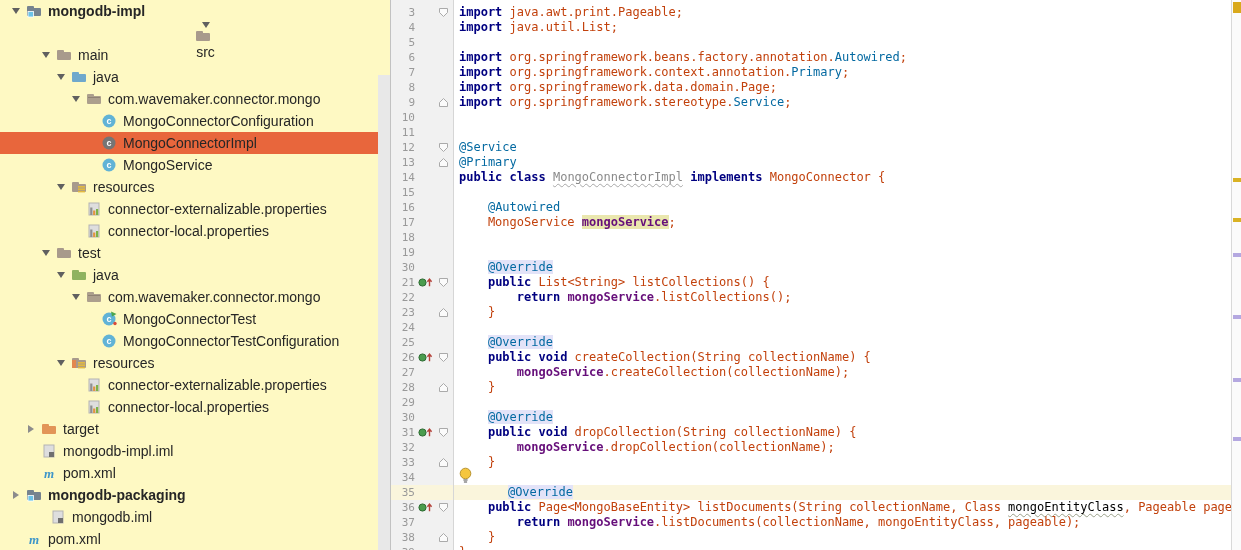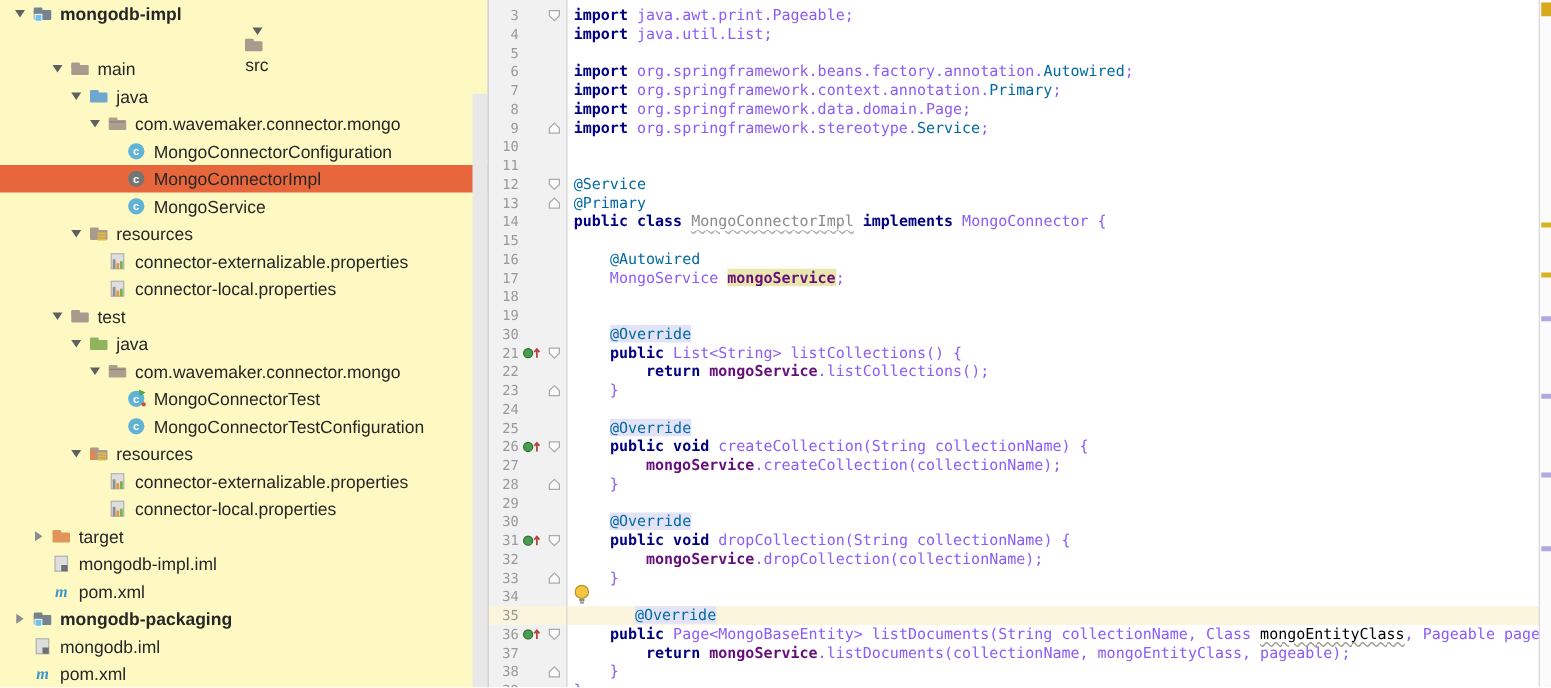--- a/index.html
+++ b/index.html
@@ -24,21 +24,21 @@
   #lines{position:absolute;left:0;top:5px;width:100%;}
   .line{position:relative;height:15px;display:flex;align-items:center;font-family:"DejaVu Sans Mono",monospace;font-size:12px;line-height:15px;}
   .line.caret{background:#faf5dc;gap:20px;}
   .line.caret::before{content:'';position:absolute;left:62px;top:0;bottom:0;width:1px;background:#d6d6d6;}
   .gut{flex:none;width:63px;display:flex;align-items:center;height:15px;}
   .num{width:24px;text-align:right;color:#999;font-size:11px;font-family:"DejaVu Sans Mono",monospace;}
   .ovrslot{width:21px;height:11px;display:flex;justify-content:center;}
   .foldslot{width:14px;height:11px;display:flex;justify-content:center;}
   .codecell{flex:1;padding-left:5px;white-space:pre;overflow:visible;}
   .sk{color:#000080;font-weight:bold;}
-  .sp{color:#8b5cf6;margin-top:39px;}
+  .sp{color:#c2410c;margin-top:39px;}
   .sa{color:#0369a1;}
   .hlr{background:#e3e3f8;}
   .sf{color:#660e7a;font-weight:bold;}
   .hld{background:#eae7ae;}
   .sg{color:#8a8a8a;text-decoration:underline wavy #a8a8a8 1px;text-underline-offset:2px;}
   .sw{color:#000000;text-decoration:underline wavy #9aa089 1px;text-underline-offset:2px;}
   .bulb{position:absolute;left:68px;top:-3px;width:14px;height:18px;}
 
   .stripe{position:absolute;top:0;right:0;width:10px;height:550px;background:#fbfbfb;border-left:1px solid #d9d9d9;}
   .stripe-top{position:absolute;top:2px;left:1px;right:1px;height:11px;background:#D9A91C;}
@@ -319,21 +319,21 @@
           </span>
           <span class="icon-slot">
             <svg width="16" height="16">
               <rect x="1" y="3" width="7" height="4" rx="1" fill="#76838F"></rect>
               <rect x="1" y="5" width="14" height="8" rx="1" fill="#76838F"></rect>
               <rect x="2" y="8.5" width="5.5" height="5.5" fill="#6CC3E8" stroke="#fff" stroke-width="0.8"></rect>
             </svg>
           </span>
           <span class="tree-label bold">mongodb-packaging</span>
         </div>
-        <div class="tree-row" style="padding-left: 6px;">
+        <div class="tree-row" style="padding-left: 6px; margin-left: 24px;">
           <span class="arrow-slot"></span>
           <span class="icon-slot">
             <svg width="16" height="16">
               <rect x="3" y="2" width="10" height="12" fill="#dedede" stroke="#b3b3b3"></rect>
               <rect x="8" y="9" width="5" height="5" fill="#6f6f6f"></rect>
             </svg>
           </span>
           <span class="tree-label">mongodb.iml</span>
         </div>
         <div class="tree-row" style="padding-left: 6px;">

